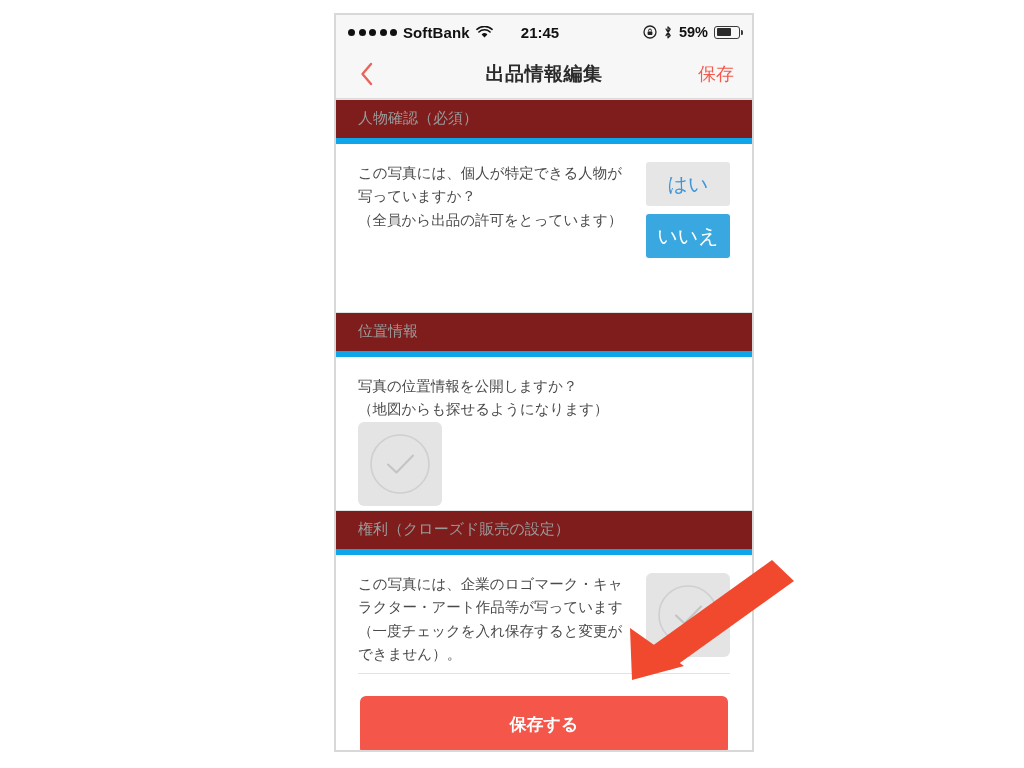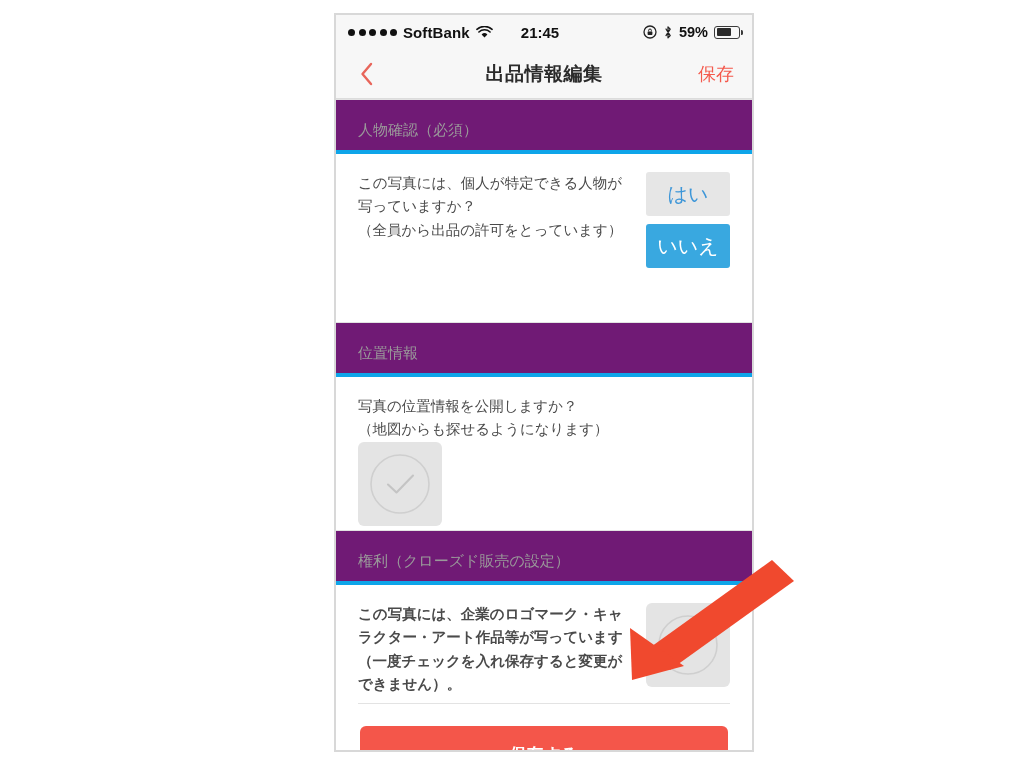--- a/index.html
+++ b/index.html
@@ -150,27 +150,27 @@
     cursor: pointer;
   }
 
   
   .content {
     background: #ffffff;
     height: 653px;
     overflow: hidden;
   }
   .section-header {
-    background: #701a75;
+    background: #7f1d1d;
     color: #9a9a9a;
     font-size: 15px;
-    padding: 21px 22px 10px 22px;
+    padding: 9px 22px 10px 22px;
     box-sizing: border-box;
     border-top: 1px solid #e2e2e2;
-    border-bottom: 4px solid #0ea5e9;
+    border-bottom: 6px solid #0ea5e9;
   }
   .row {
     display: flex;
     align-items: flex-start;
     padding: 18px 22px 4px 22px;
     box-sizing: border-box;
     background: #ffffff;
   }
   .row-text {
     flex: 1;
@@ -346,21 +346,21 @@
               <svg width="62" height="62" viewBox="0 0 62 62">
                 <circle cx="31" cy="31" r="29" fill="none" stroke="#cfcfcf" stroke-width="1.6"></circle>
                 <path d="M19 31.5 L27.5 39.5 L44 22.5" fill="none" stroke="#c4c4c4" stroke-width="2.1" stroke-linecap="round" stroke-linejoin="round"></path>
               </svg>
             </span>
           </div>
         </div>
       </div>
 
       <div class="section-header">権利（クローズド販売の設定）</div>
-      <div class="row" style="min-height:118px;font-weight:bold;">
+      <div class="row" style="min-height:118px;">
         <div class="row-text">この写真には、企業のロゴマーク・キャラクター・アート作品等が写っています（一度チェックを入れ保存すると変更ができません）。</div>
         <div class="row-control">
           <div class="check-square">
             <span>
               <svg width="62" height="62" viewBox="0 0 62 62">
                 <circle cx="31" cy="31" r="29" fill="none" stroke="#cfcfcf" stroke-width="1.6"></circle>
                 <path d="M19 31.5 L27.5 39.5 L44 22.5" fill="none" stroke="#c4c4c4" stroke-width="2.1" stroke-linecap="round" stroke-linejoin="round"></path>
               </svg>
             </span>
           </div>

